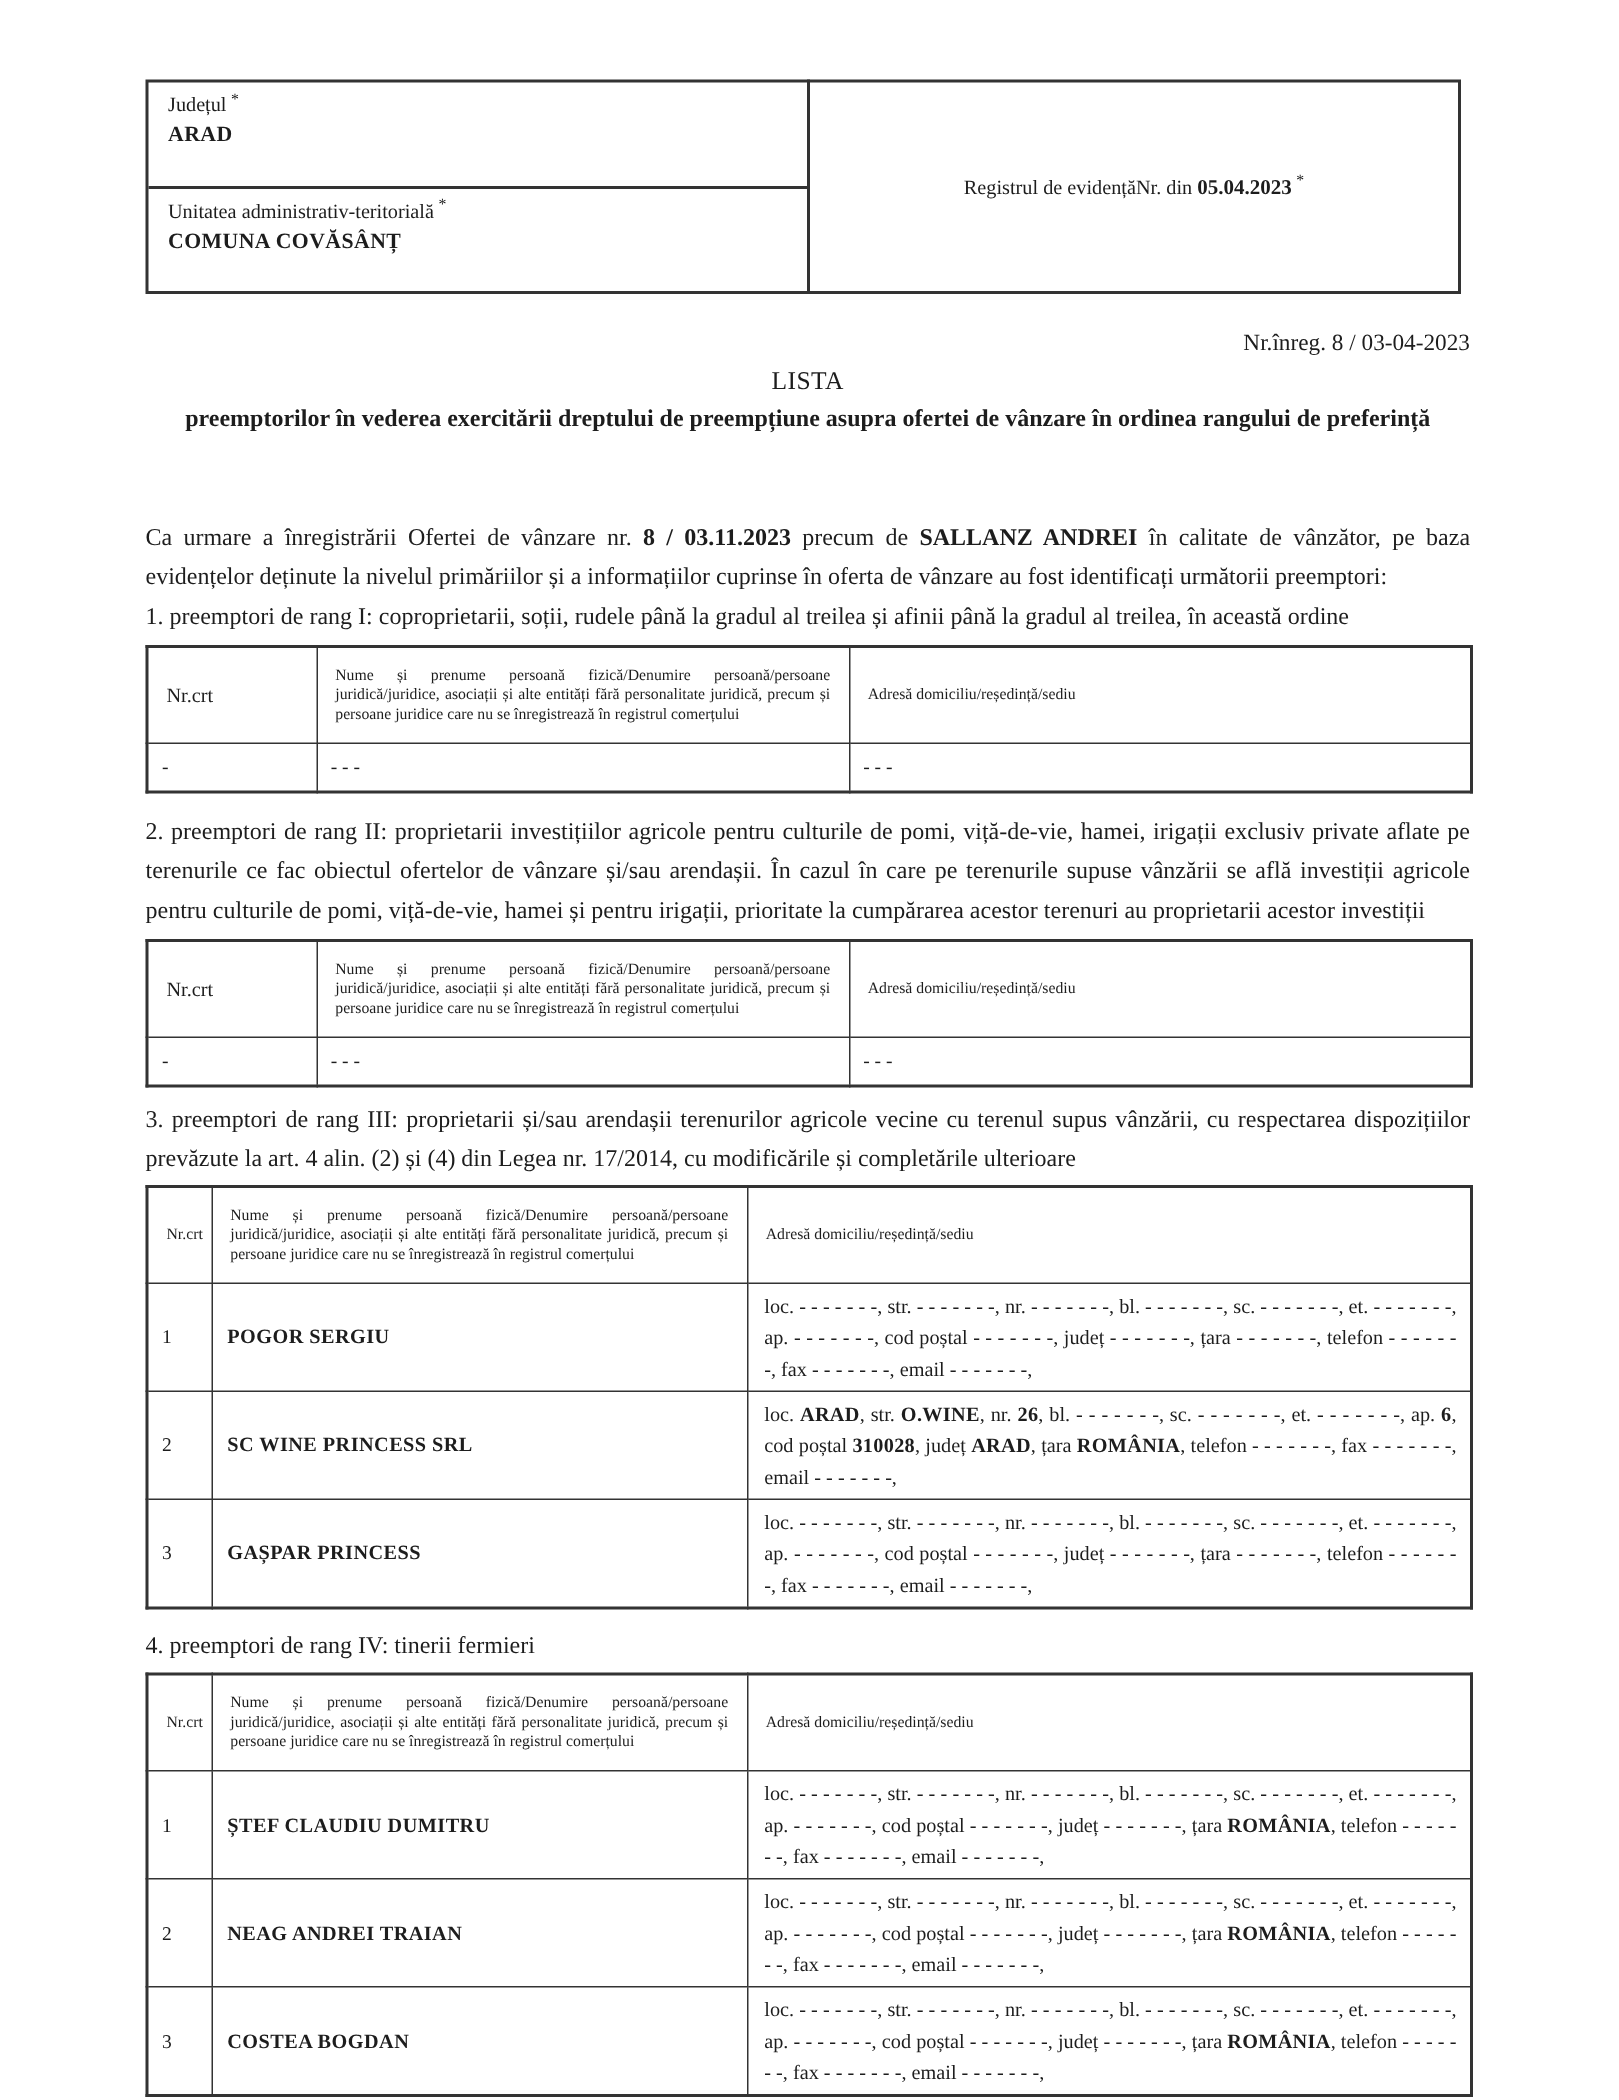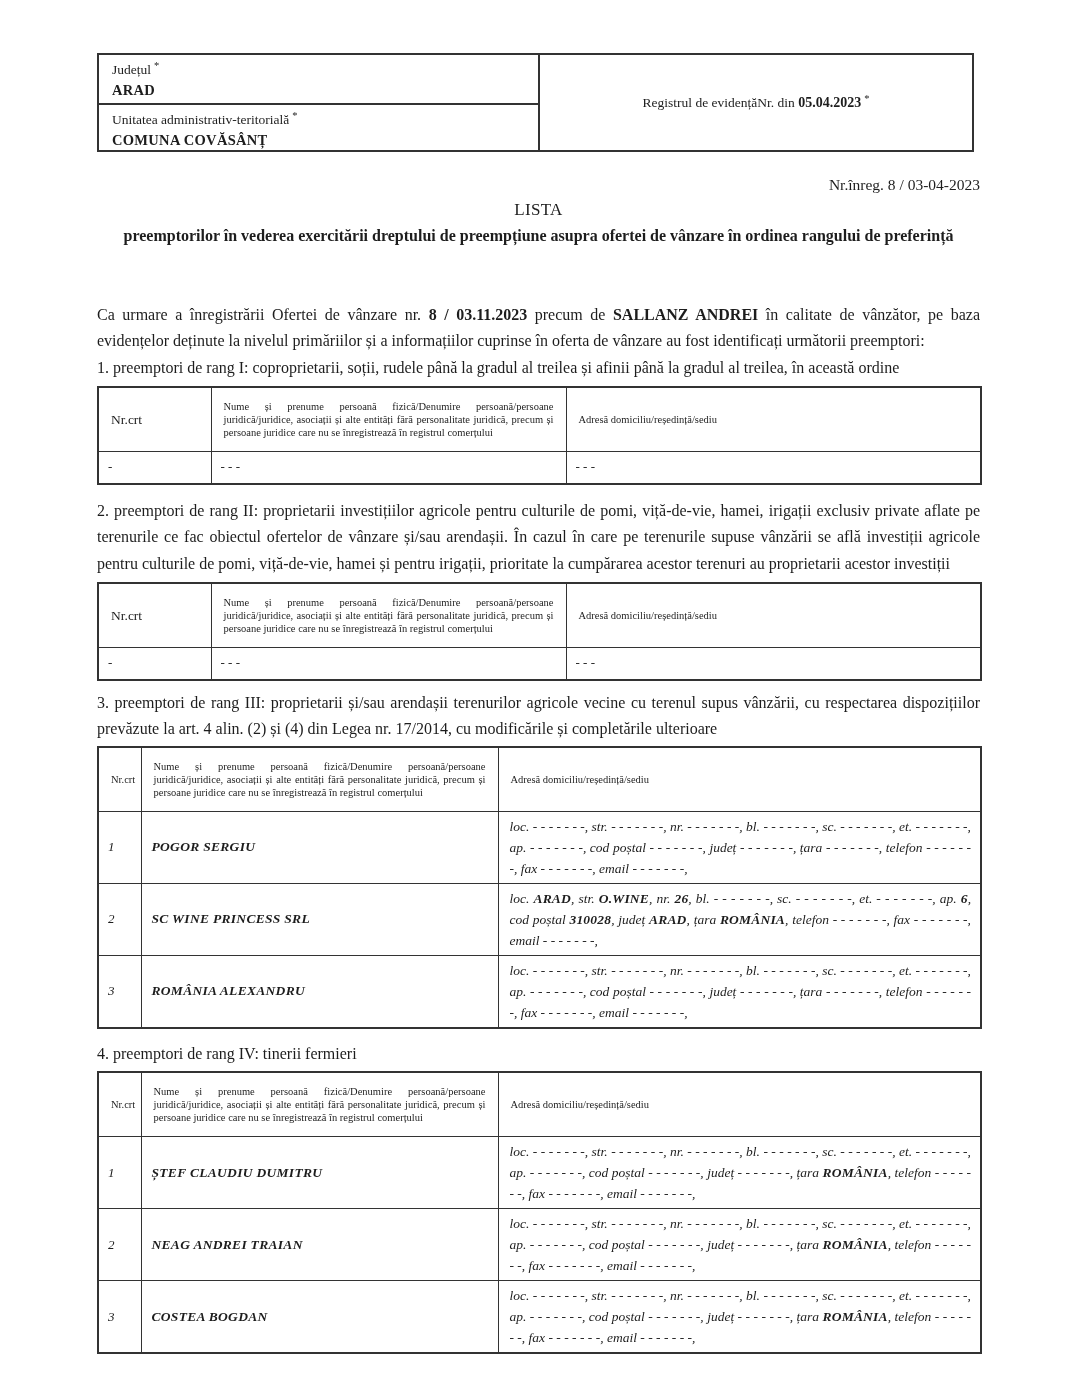--- a/index.html
+++ b/index.html
@@ -10,21 +10,21 @@
     color: #1d1d1d;
   }
   .page {
     position: relative;
     width: 1079px; height: 1400px;
     padding: 53px 99px 20px 97px;
     overflow: hidden;
     background: #ffffff;
   }
   
-  .hdr { display: flex; height: 99px; }
+  .hdr { display: flex; height: 143px; }
   .hdr-left { width: 443px; display: flex; flex-direction: column; border: 2px solid #333; }
   .hdr-cell { flex: 1; padding: 7px 13px 4px 13px; }
   .hdr-cell.second { border-top: 2px solid #333; }
   .hdr-label { font-size: 13.5px; line-height: 16px; }
   .ast { font-size: 10.5px; vertical-align: super; margin-left: 3px; line-height: 0; }
   .hdr-value { font-weight: bold; font-size: 14.5px; margin-top: 4px; letter-spacing: 0.3px; }
   .hdr-right {
     width: 436px; margin-left: -2px; border: 2px solid #333;
     display: flex; flex-direction: row; align-items: center; justify-content: center;
     font-size: 13.5px; line-height: 25px; text-align: center;
@@ -49,21 +49,21 @@
   .mt-t1 { margin-top: 5px; }
   .mt-t2 { margin-top: 5px; }
   .mt-t3 { margin-top: 3px; }
   .mt-t4 { margin-top: 4px; }
   .small-head { font-size: 10.5px; line-height: 13px; text-align: justify; padding: 3px 9px; font-weight: normal; }
   .addr-head { text-align: left; }
   .nr-head-big { font-size: 13.5px; padding: 4px 9px; }
   .wide .thead td { height: 52px; }
   .narrow .thead td { height: 45px; }
   .empty-row td { height: 32px; font-size: 13px; padding: 2px 9px; }
-  .data-row td { height: 67px; font-style: italic; }
+  .data-row td { height: 67px; }
   .data-row .nr-cell { font-size: 13px; padding: 2px 6px 2px 9px; }
   .data-row .name-cell { font-weight: bold; font-size: 13.5px; padding: 2px 8px 2px 10px; letter-spacing: 0.3px; }
   .data-row .addr-cell { font-size: 13.5px; line-height: 21px; text-align: justify; padding: 4px 9px 4px 11px; }
   .addr-cell b { letter-spacing: 0.2px; }
 </style>
 </head>
 <body>
 
 <div class="page">
 
@@ -150,21 +150,21 @@
       <td class="name-cell">POGOR SERGIU</td>
       <td class="addr-cell"><span>loc. - - - - - - -, str. - - - - - - -, nr. - - - - - - -, bl. - - - - - - -, sc. - - - - - - -, et. - - - - - - -, ap. - - - - - - -, cod poștal - - - - - - -, județ - - - - - - -, țara - - - - - - -, telefon - - - - - - -, fax - - - - - - -, email - - - - - - -,</span></td>
     </tr>
     <tr class="data-row">
       <td class="nr-cell">2</td>
       <td class="name-cell">SC WINE PRINCESS SRL</td>
       <td class="addr-cell"><span>loc. </span><b>ARAD</b><span>, str. </span><b>O.WINE</b><span>, nr. </span><b>26</b><span>, bl. - - - - - - -, sc. - - - - - - -, et. - - - - - - -, ap. </span><b>6</b><span>, cod poștal </span><b>310028</b><span>, județ </span><b>ARAD</b><span>, țara </span><b>ROMÂNIA</b><span>, telefon - - - - - - -, fax - - - - - - -, email - - - - - - -,</span></td>
     </tr>
     <tr class="data-row">
       <td class="nr-cell">3</td>
-      <td class="name-cell">ROMÂNIA ALEXANDRU</td>
+      <td class="name-cell">GAȘPAR PRINCESS</td>
       <td class="addr-cell"><span>loc. - - - - - - -, str. - - - - - - -, nr. - - - - - - -, bl. - - - - - - -, sc. - - - - - - -, et. - - - - - - -, ap. - - - - - - -, cod poștal - - - - - - -, județ - - - - - - -, țara - - - - - - -, telefon - - - - - - -, fax - - - - - - -, email - - - - - - -,</span></td>
     </tr>
   </tbody>
     </table>
 
   <p class="para mt-s4">4. preemptori de rang IV: tinerii fermieri</p>
   <table class="tbl narrow mt-t4">
     <colgroup>
         <col style="width:43px">
         <col style="width:357px">

